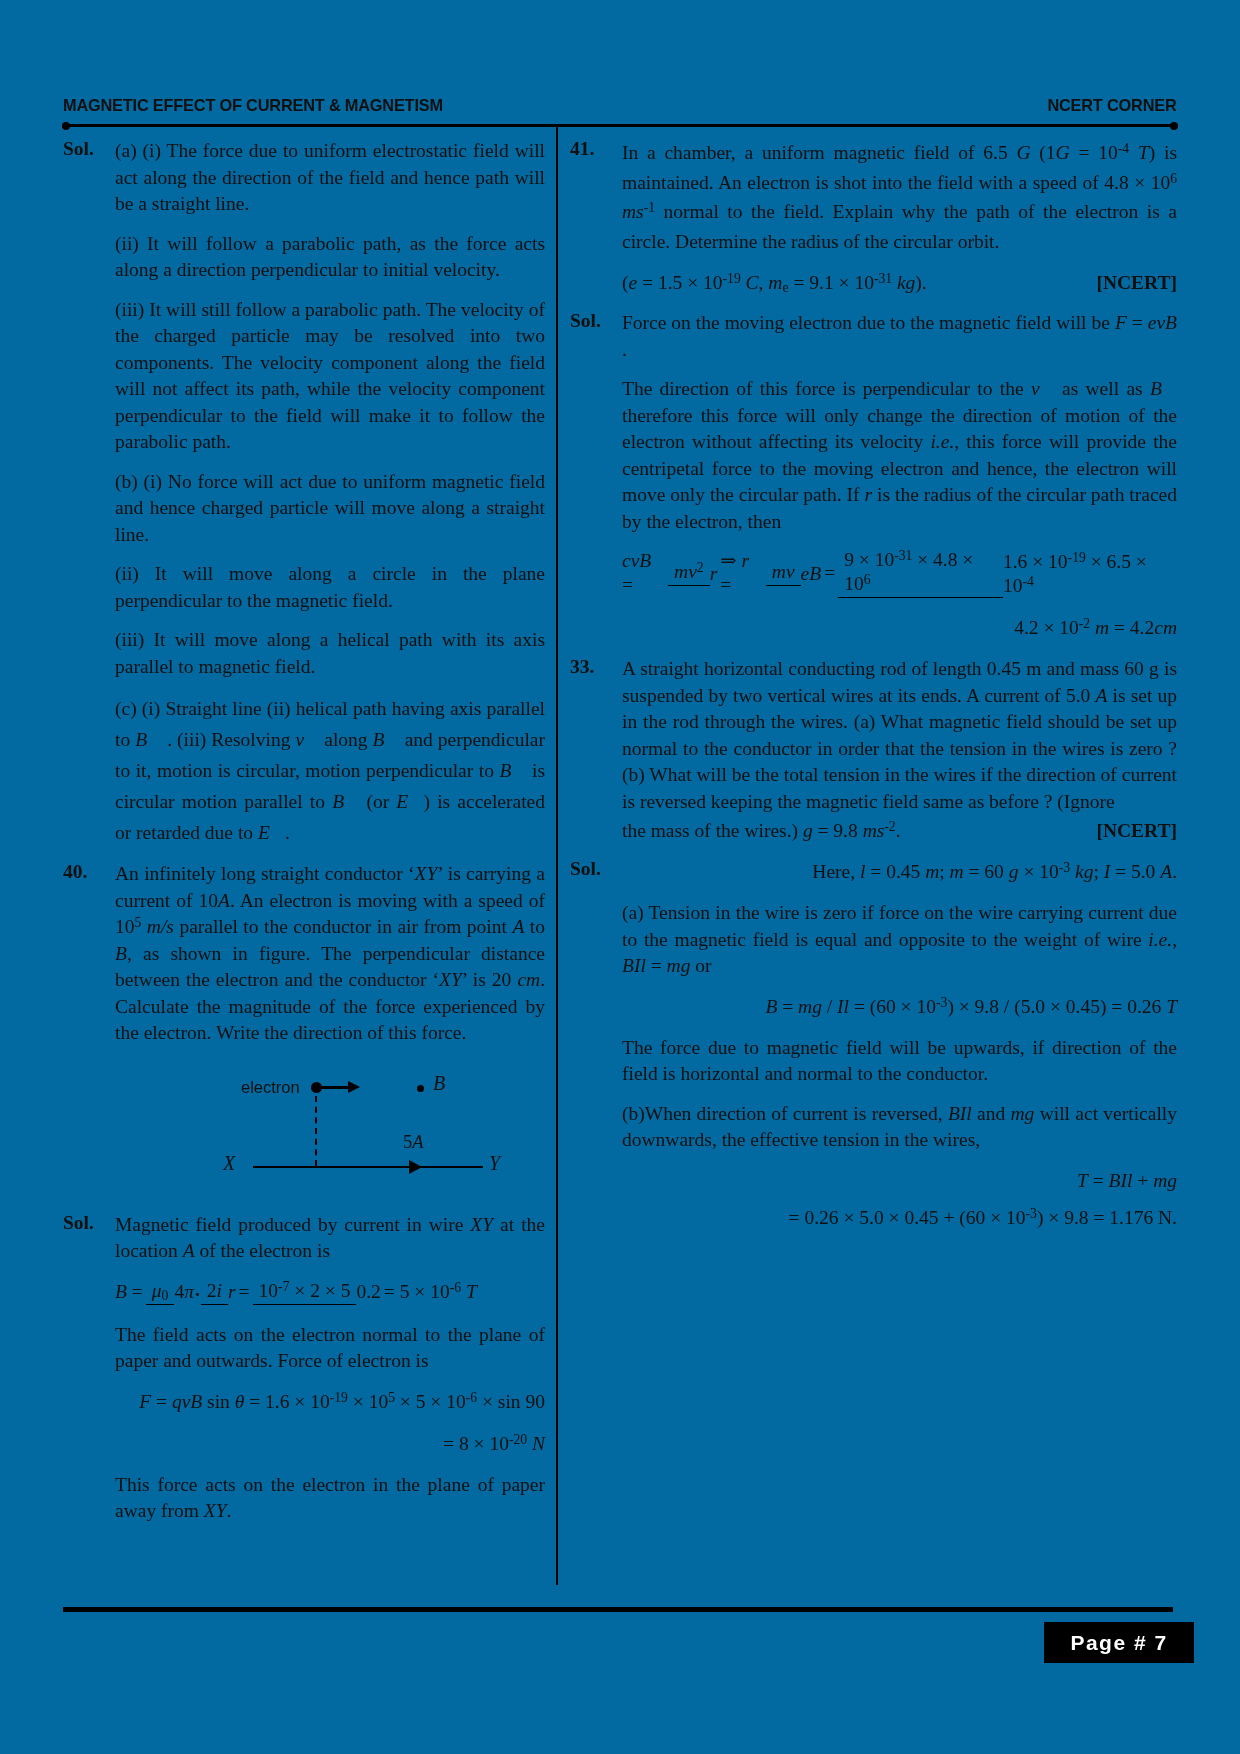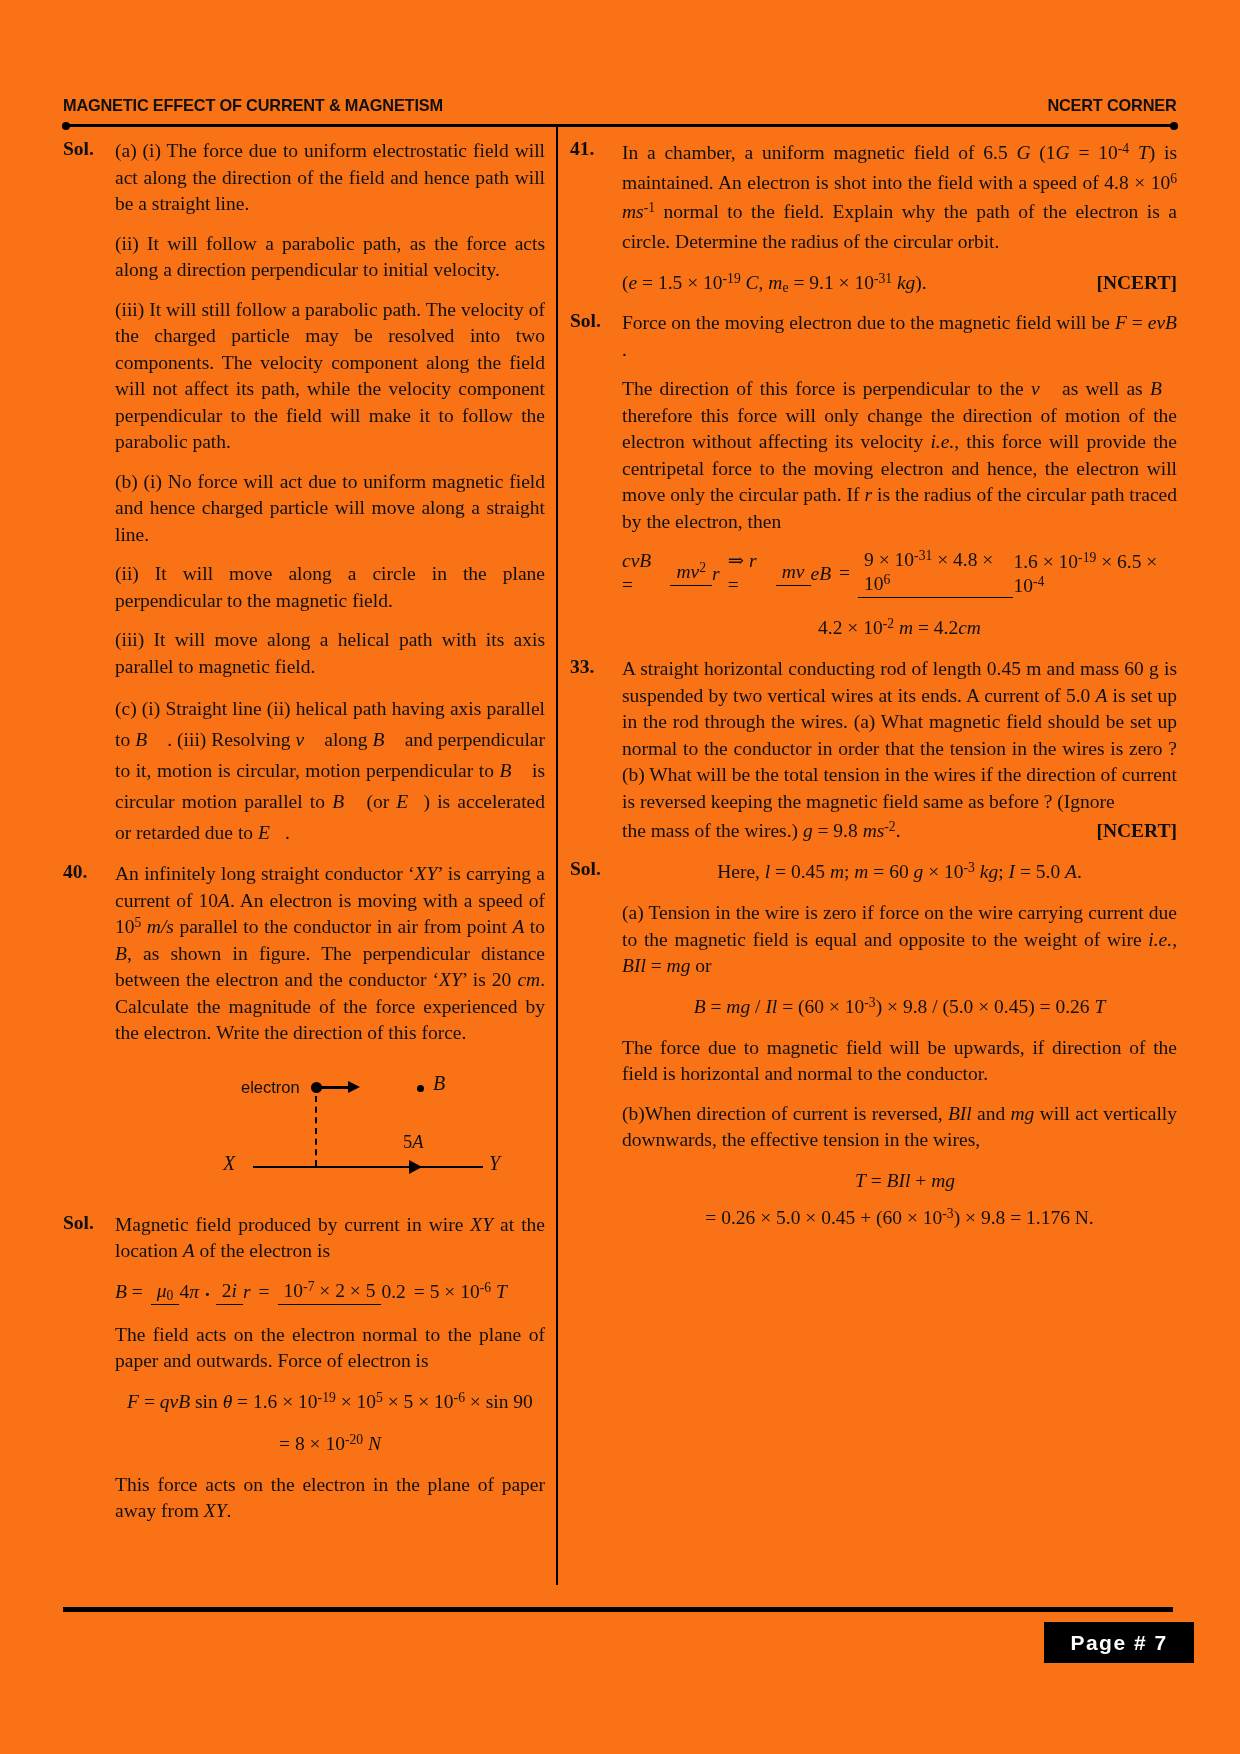--- a/index.html
+++ b/index.html
@@ -1,16 +1,16 @@
 <!DOCTYPE html>
 <html><head>
 <meta charset="utf-8">
 <style>
   html,body{margin:0;padding:0;background:#ffffff;}
-  .page{position:relative;width:1240px;height:1754px;background:#f97316;overflow:hidden;
+  .page{position:relative;width:1240px;height:1754px;background:#0369a1;overflow:hidden;
         font-family:"Liberation Serif","DejaVu Serif",serif;color:#101010;text-decoration:underline;}
 
   
   .hdr-left{position:absolute;left:63px;top:96px;font-family:"Liberation Sans","DejaVu Sans",sans-serif;
             font-weight:700;font-size:17px;letter-spacing:-0.2px;transform:scaleX(0.96);transform-origin:left;}
   .hdr-right{position:absolute;right:63px;top:96px;font-family:"Liberation Sans","DejaVu Sans",sans-serif;
              font-weight:700;font-size:17px;letter-spacing:-0.2px;transform:scaleX(0.96);transform-origin:right;}
   .hdr-rule{position:absolute;left:66px;top:124px;width:1108px;height:3px;background:#000;}
   .hdr-rule::before,.hdr-rule::after{content:'';position:absolute;top:-2.5px;width:8px;height:8px;border-radius:50%;background:#000;}
   .hdr-rule::before{left:-4px;}
@@ -21,27 +21,27 @@
   .col{position:absolute;top:138px;font-size:19.5px;}
   .col-left{left:63px;width:482px;}
   .col-right{left:570px;width:607px;}
 
   .block{display:flex;align-items:flex-start;}
   .blabel{width:52px;flex:none;font-weight:700;}
   .bbody{flex:1;min-width:0;}
   .p{margin:0 0 13px 0;text-align:justify;line-height:26.5px;}
   .loose{line-height:31px;}
   .lh29{line-height:29.5px;}
-  .eqline{text-align:center;line-height:27px;margin-bottom:15px;}
+  .eqline{text-align:right;line-height:27px;margin-bottom:15px;}
   i{font-style:italic;}
   sup{font-size:70%;line-height:0;vertical-align:6px;}
   sub{font-size:70%;line-height:0;vertical-align:-3px;}
 
   
-  .eqrow{display:flex;align-items:center;gap:5px;margin:8px 0 16px 0;line-height:24px;}
+  .eqrow{display:flex;align-items:center;margin:8px 0 16px 0;line-height:24px;}
   .frac{display:inline-flex;flex-direction:row;align-items:center;text-align:left;margin:0 3px;}
   .frac .num{border-bottom:1.6px solid #000;padding:0 6px 1px 6px;}
   .frac .den{padding-top:1px;}
   .dotop{align-self:flex-end;margin:0 -2px 4px -2px;font-weight:700;}
 
   .row-sb{display:flex;justify-content:space-between;align-items:baseline;margin:0 0 14px 0;line-height:27px;}
   .ncert{font-weight:700;}
 
   
   .fig{position:relative;height:136px;margin:12px 0 16px 0;}

